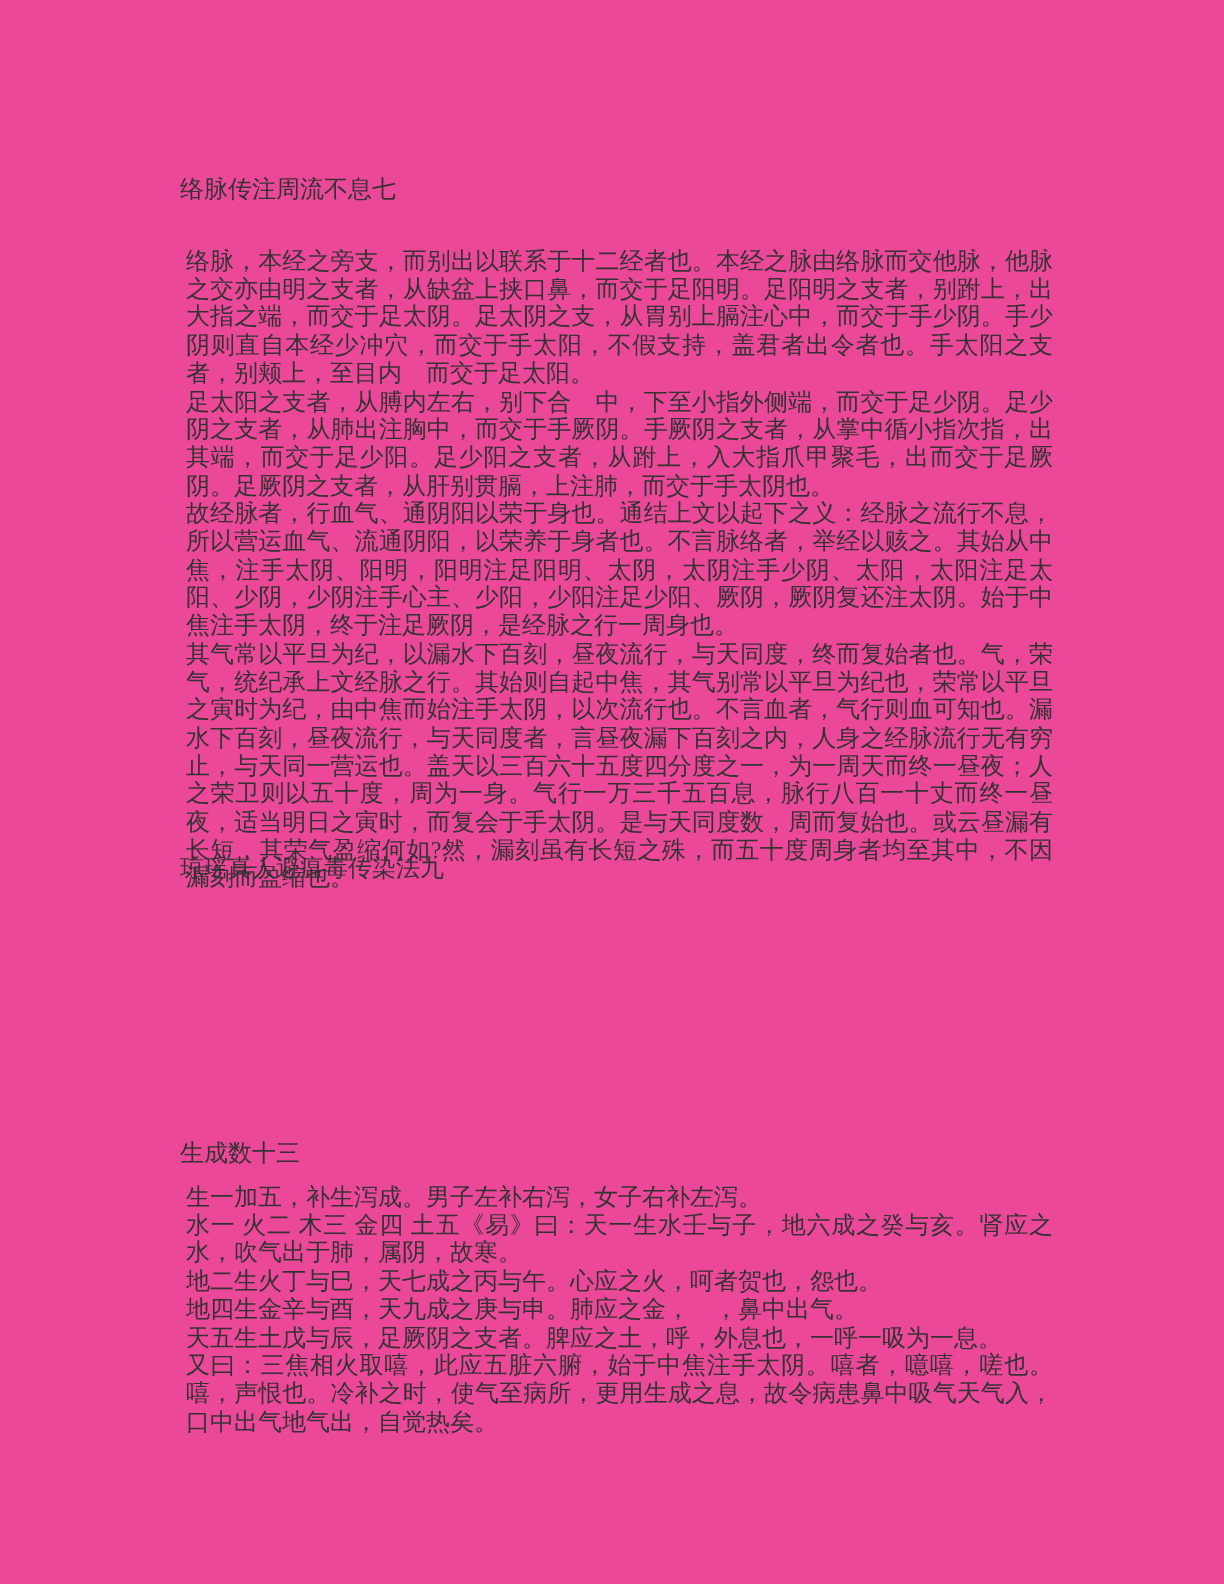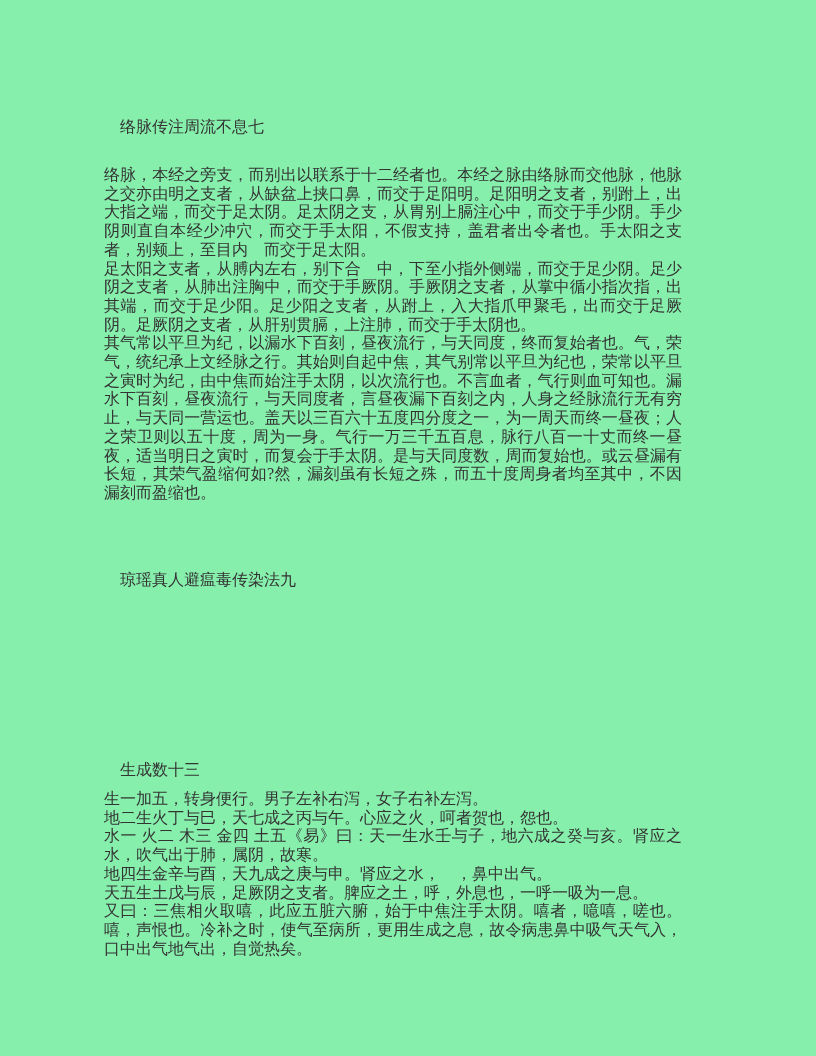--- a/index.html
+++ b/index.html
@@ -4,38 +4,38 @@
 <style>
   html, body {
     margin: 0;
     padding: 0;
     background: #ffffff;
   }
   .page {
     position: relative;
     width: 816px;
     height: 1056px;
-    background: #86efac;
+    background: #ec4899;
     overflow: hidden;
     font-family: "Liberation Serif", "DejaVu Serif", serif;
     color: #333333;
   }
   .doc-title {
     position: absolute;
     left: 120px;
     width: 578px;
     margin: 0;
     font-size: 16px;
     line-height: 19px;
     font-weight: normal;
     color: #333333;
   }
   .para-block {
     position: absolute;
-    left: 104px;
+    left: 124px;
     width: 578px;
   }
   .para-block p {
     margin: 0;
     font-size: 16px;
     line-height: 18.7px;
     text-align: justify;
     text-justify: inter-character;
     color: #333333;
   }
@@ -43,30 +43,31 @@
 </head>
 <body>
 
 <div class="page">
 
   <h2 class="doc-title" style="top:117px">络脉传注周流不息七</h2>
 
   <div class="para-block" style="top:166px">
     <p>络脉，本经之旁支，而别出以联系于十二经者也。本经之脉由络脉而交他脉，他脉之交亦由明之支者，从缺盆上挟口鼻，而交于足阳明。足阳明之支者，别跗上，出大指之端，而交于足太阴。足太阴之支，从胃别上膈注心中，而交于手少阴。手少阴则直自本经少冲穴，而交于手太阳，不假支持，盖君者出令者也。手太阳之支者，别颊上，至目内　而交于足太阳。</p>
     <p>足太阳之支者，从膊内左右，别下合　中，下至小指外侧端，而交于足少阴。足少阴之支者，从肺出注胸中，而交于手厥阴。手厥阴之支者，从掌中循小指次指，出其端，而交于足少阳。足少阳之支者，从跗上，入大指爪甲聚毛，出而交于足厥阴。足厥阴之支者，从肝别贯膈，上注肺，而交于手太阴也。</p>
+    <p>故经脉者，行血气、通阴阳以荣于身也。通结上文以起下之义：经脉之流行不息，所以营运血气、流通阴阳，以荣养于身者也。不言脉络者，举经以赅之。其始从中焦，注手太阴、阳明，阳明注足阳明、太阴，太阴注手少阴、太阳，太阳注足太阳、少阴，少阴注手心主、少阳，少阳注足少阳、厥阴，厥阴复还注太阴。始于中焦注手太阴，终于注足厥阴，是经脉之行一周身也。</p>
     <p>其气常以平旦为纪，以漏水下百刻，昼夜流行，与天同度，终而复始者也。气，荣气，统纪承上文经脉之行。其始则自起中焦，其气别常以平旦为纪也，荣常以平旦之寅时为纪，由中焦而始注手太阴，以次流行也。不言血者，气行则血可知也。漏水下百刻，昼夜流行，与天同度者，言昼夜漏下百刻之内，人身之经脉流行无有穷止，与天同一营运也。盖天以三百六十五度四分度之一，为一周天而终一昼夜；人之荣卫则以五十度，周为一身。气行一万三千五百息，脉行八百一十丈而终一昼夜，适当明日之寅时，而复会于手太阴。是与天同度数，周而复始也。或云昼漏有长短，其荣气盈缩何如?然，漏刻虽有长短之殊，而五十度周身者均至其中，不因漏刻而盈缩也。</p>
   </div>
 
   <h2 class="doc-title" style="top:570px">琼瑶真人避瘟毒传染法九</h2>
 
 
   <h2 class="doc-title" style="top:760px">生成数十三</h2>
 
   <div class="para-block" style="top:790px">
-    <p>生一加五，转身便行。男子左补右泻，女子右补左泻。</p>
+    <p>生一加五，补生泻成。男子左补右泻，女子右补左泻。</p>
+    <p>水一 火二 木三 金四 土五《易》曰：天一生水壬与子，地六成之癸与亥。肾应之水，吹气出于肺，属阴，故寒。</p>
     <p>地二生火丁与巳，天七成之丙与午。心应之火，呵者贺也，怨也。</p>
-    <p>水一 火二 木三 金四 土五《易》曰：天一生水壬与子，地六成之癸与亥。肾应之水，吹气出于肺，属阴，故寒。</p>
-    <p>地四生金辛与酉，天九成之庚与申。肾应之水，　，鼻中出气。</p>
+    <p>地四生金辛与酉，天九成之庚与申。肺应之金，　，鼻中出气。</p>
     <p>天五生土戊与辰，足厥阴之支者。脾应之土，呼，外息也，一呼一吸为一息。</p>
     <p>又曰：三焦相火取嘻，此应五脏六腑，始于中焦注手太阴。嘻者，噫嘻，嗟也。嘻，声恨也。冷补之时，使气至病所，更用生成之息，故令病患鼻中吸气天气入，口中出气地气出，自觉热矣。</p>
   </div>
 
 </div>
 
 </body></html>

